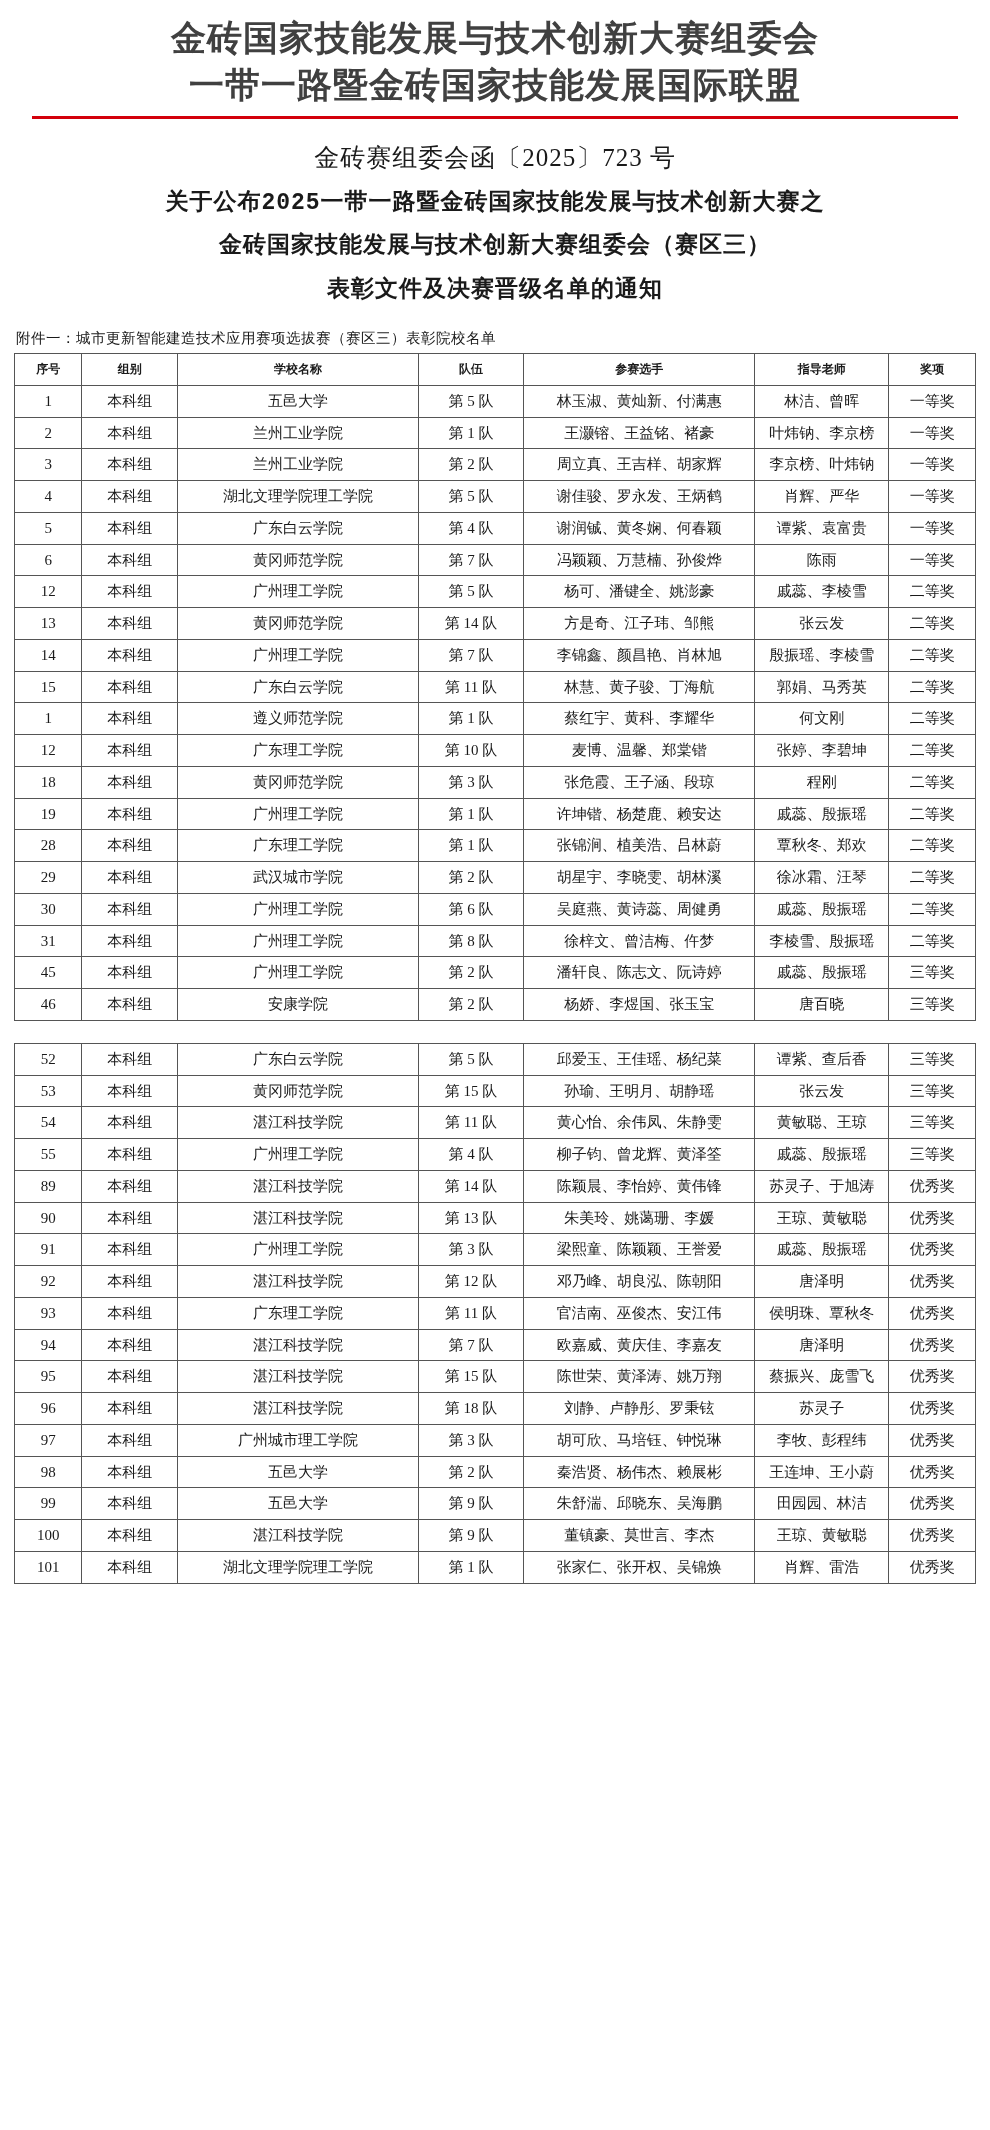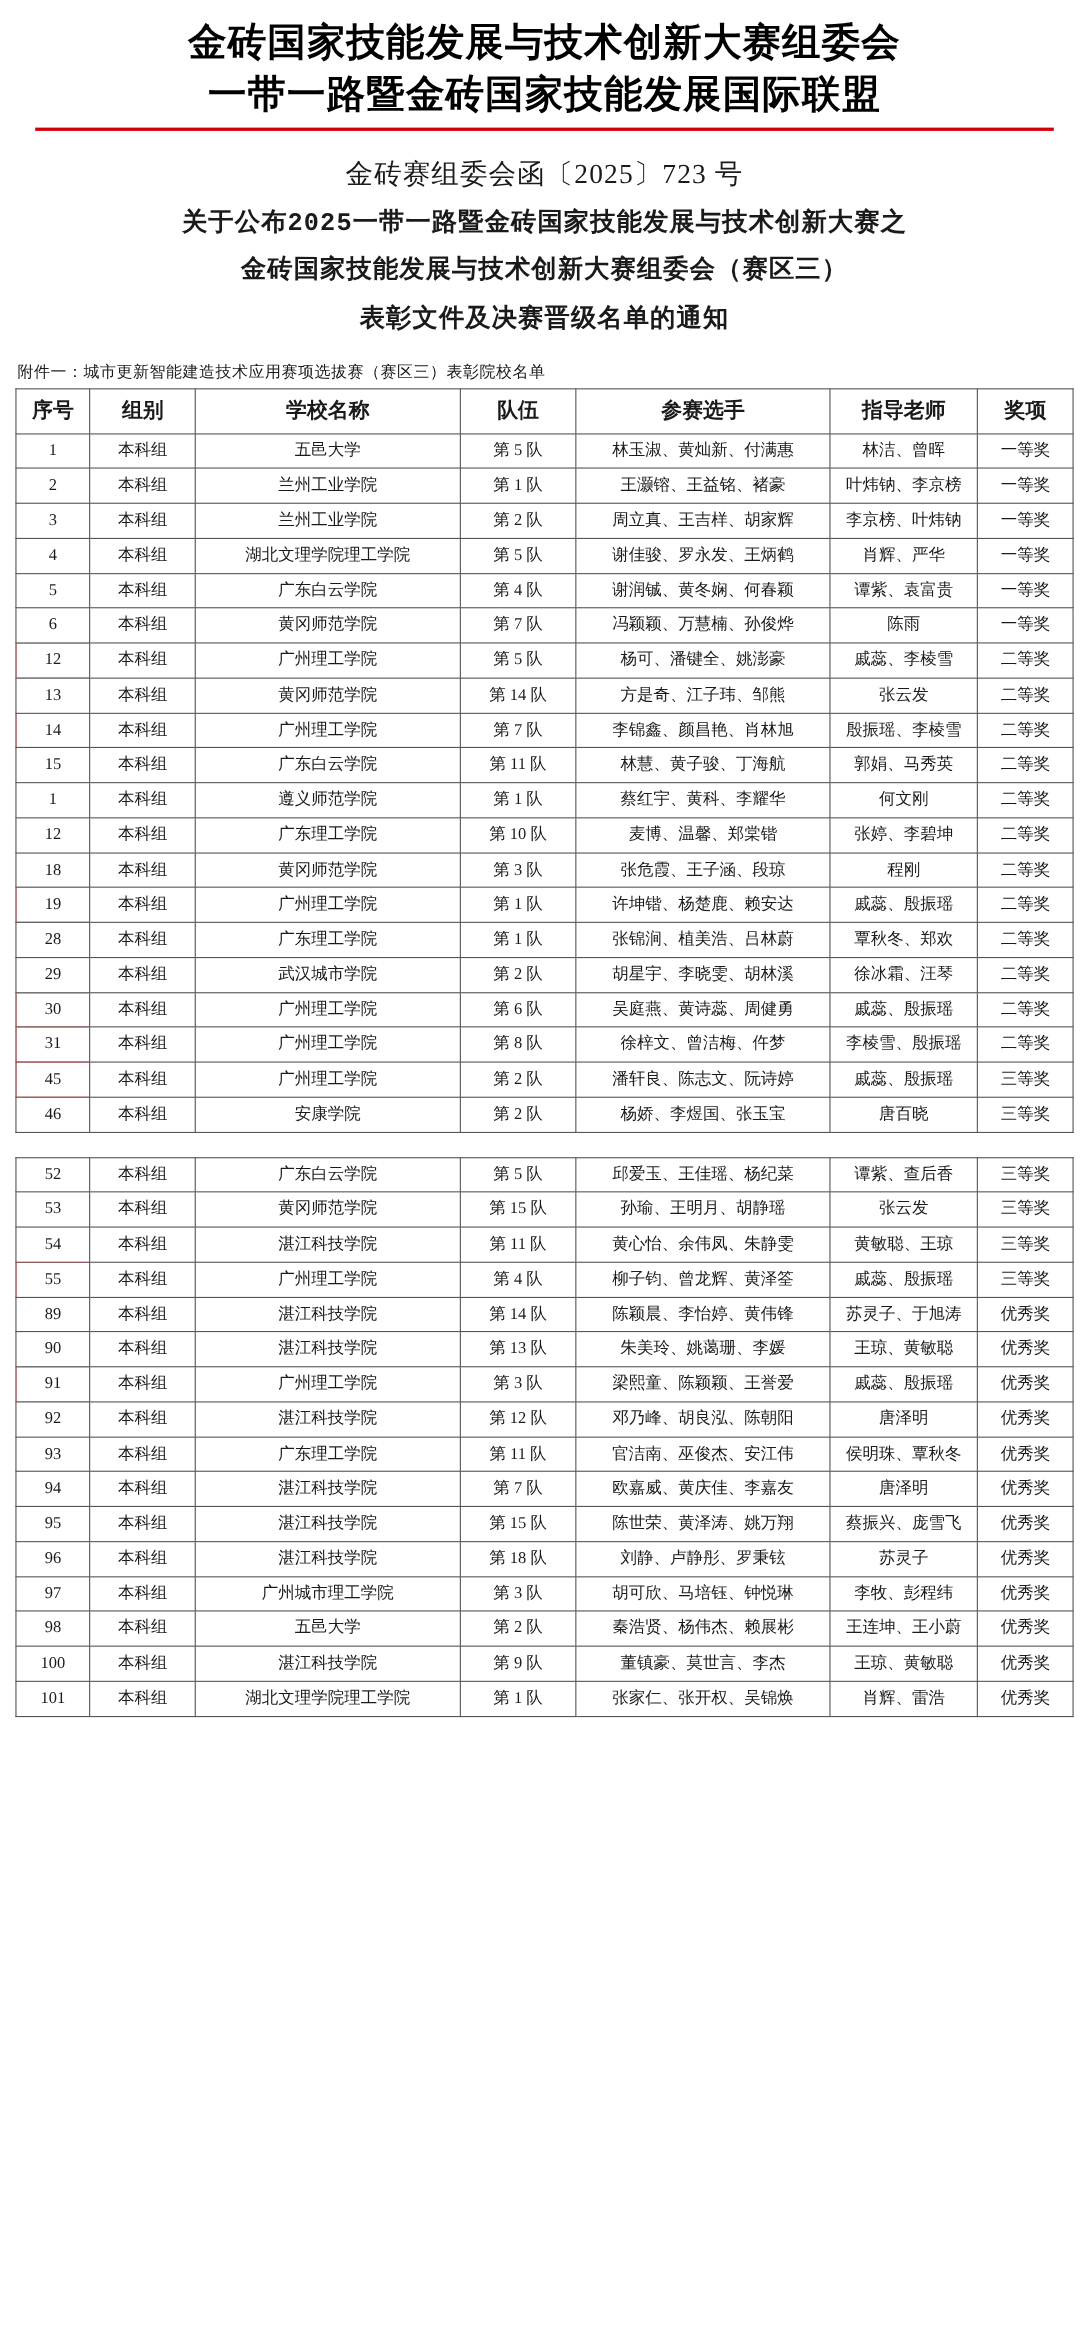--- a/index.html
+++ b/index.html
@@ -16,21 +16,21 @@
     width: 990px;
     box-sizing: border-box;
     padding: 10px 14px 20px 14px;
   }
   
   .masthead {
     text-align: center;
     padding: 6px 0 4px 0;
   }
   .masthead-line {
-    color: #000000;
+    color: #404040;
     font-weight: bold;
     font-size: 35px;
     letter-spacing: 1px;
     line-height: 1.34;
     white-space: nowrap;
     font-family: "Liberation Serif", "DejaVu Serif", serif;
   }
   .masthead-rule {
     height: 3px;
     background: #d3000b;
@@ -69,21 +69,21 @@
   table.award th, table.award td {
     border: 1px solid #555;
     text-align: center;
     padding: 6px 2px;
     line-height: 1.25;
     white-space: nowrap;
     overflow: hidden;
   }
   table.award th {
     font-weight: bold;
-    font-size: 19px;
+    font-size: 12px;
     padding: 8px 12px;
   }
   col.c-seq    { width: 7.0%; }
   col.c-group  { width: 10.0%; }
   col.c-school { width: 25.0%; }
   col.c-team   { width: 11.0%; }
   col.c-players{ width: 24.0%; }
   col.c-teacher{ width: 14.0%; }
   col.c-award  { width: 9.0%; }
 
@@ -466,20 +466,29 @@
         <tr>
           <td>98</td>
           <td>本科组</td>
           <td>五邑大学</td>
           <td>第 2 队</td>
           <td>秦浩贤、杨伟杰、赖展彬</td>
           <td>王连坤、王小蔚</td>
           <td>优秀奖</td>
         </tr>
         <tr>
+          <td>99</td>
+          <td>本科组</td>
+          <td>五邑大学</td>
+          <td>第 9 队</td>
+          <td>朱舒湍、邱晓东、吴海鹏</td>
+          <td>田园园、林洁</td>
+          <td>优秀奖</td>
+        </tr>
+        <tr>
           <td>100</td>
           <td>本科组</td>
           <td>湛江科技学院</td>
           <td>第 9 队</td>
           <td>董镇豪、莫世言、李杰</td>
           <td>王琼、黄敏聪</td>
           <td>优秀奖</td>
         </tr>
         <tr>
           <td>101</td>

